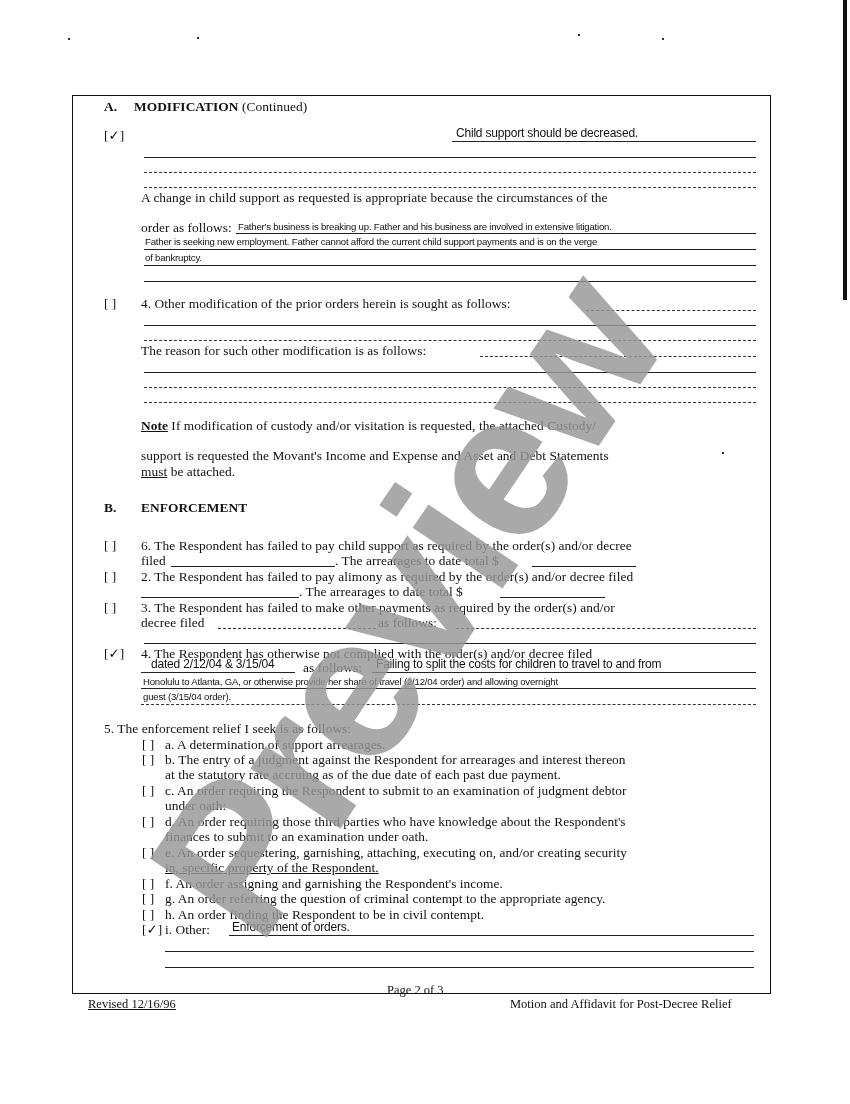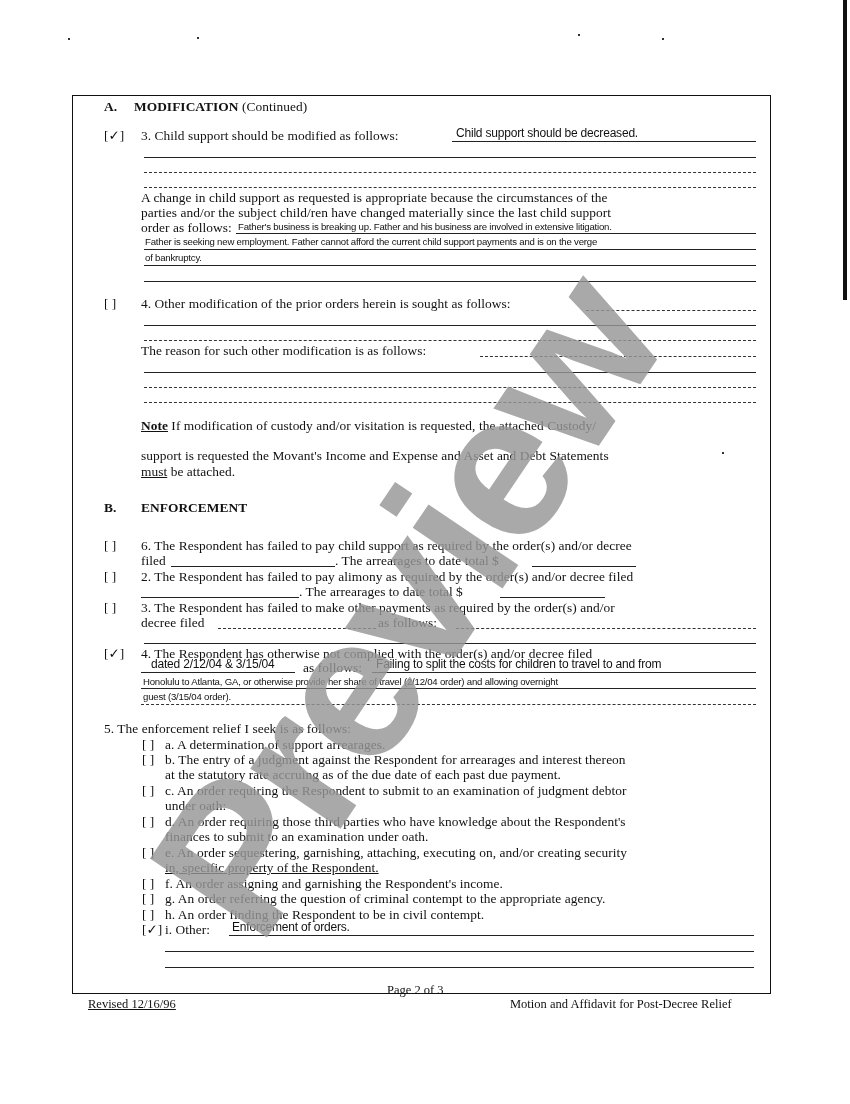--- a/index.html
+++ b/index.html
@@ -39,29 +39,27 @@
   <div class="speck" style="left:662px;top:38px;"></div>
   <div class="speck" style="left:722px;top:452px;"></div>
 
   <div class="t bold" style="left:104px;top:99px;">A.</div>
   <div class="t" style="left:134px;top:99px;">
     <span class="bold">MODIFICATION</span>
     <span>(Continued)</span>
   </div>
 
   <div class="box" style="left:104px;top:128px;">[✓]</div>
-  <div class="t" style="left:141px;top:128px;">3.  Child support should be modified as follows:</div>
   <div class="hand" style="left:456px;top:126px;">Child support should be decreased.</div>
   <div class="line" style="left:452px;top:141px;width:304px;"></div>
   <div class="line" style="left:144px;top:157px;width:612px;"></div>
   <div class="line dash" style="left:144px;top:172px;width:612px;"></div>
   <div class="line dash" style="left:144px;top:187px;width:612px;"></div>
 
   <div class="t" style="left:141px;top:190px;">A change in child support as requested is appropriate because the circumstances of the</div>
-  <div class="t" style="left:141px;top:205px;">parties and/or the subject child/ren have changed materially since the last child support</div>
   <div class="t" style="left:141px;top:220px;">order as follows:</div>
   <div class="hand sm" style="left:238px;top:221px;">Father's business is breaking up.  Father and his business are involved in extensive litigation.</div>
   <div class="line" style="left:236px;top:233px;width:520px;"></div>
   <div class="hand sm" style="left:145px;top:236px;">Father is seeking new employment.  Father cannot afford the current child support payments and is on the verge</div>
   <div class="line" style="left:144px;top:249px;width:612px;"></div>
   <div class="hand sm" style="left:145px;top:252px;">of bankruptcy.</div>
   <div class="line" style="left:144px;top:265px;width:612px;"></div>
   <div class="line" style="left:144px;top:281px;width:612px;"></div>
 
   <div class="box" style="left:104px;top:296px;">[  ]</div>

